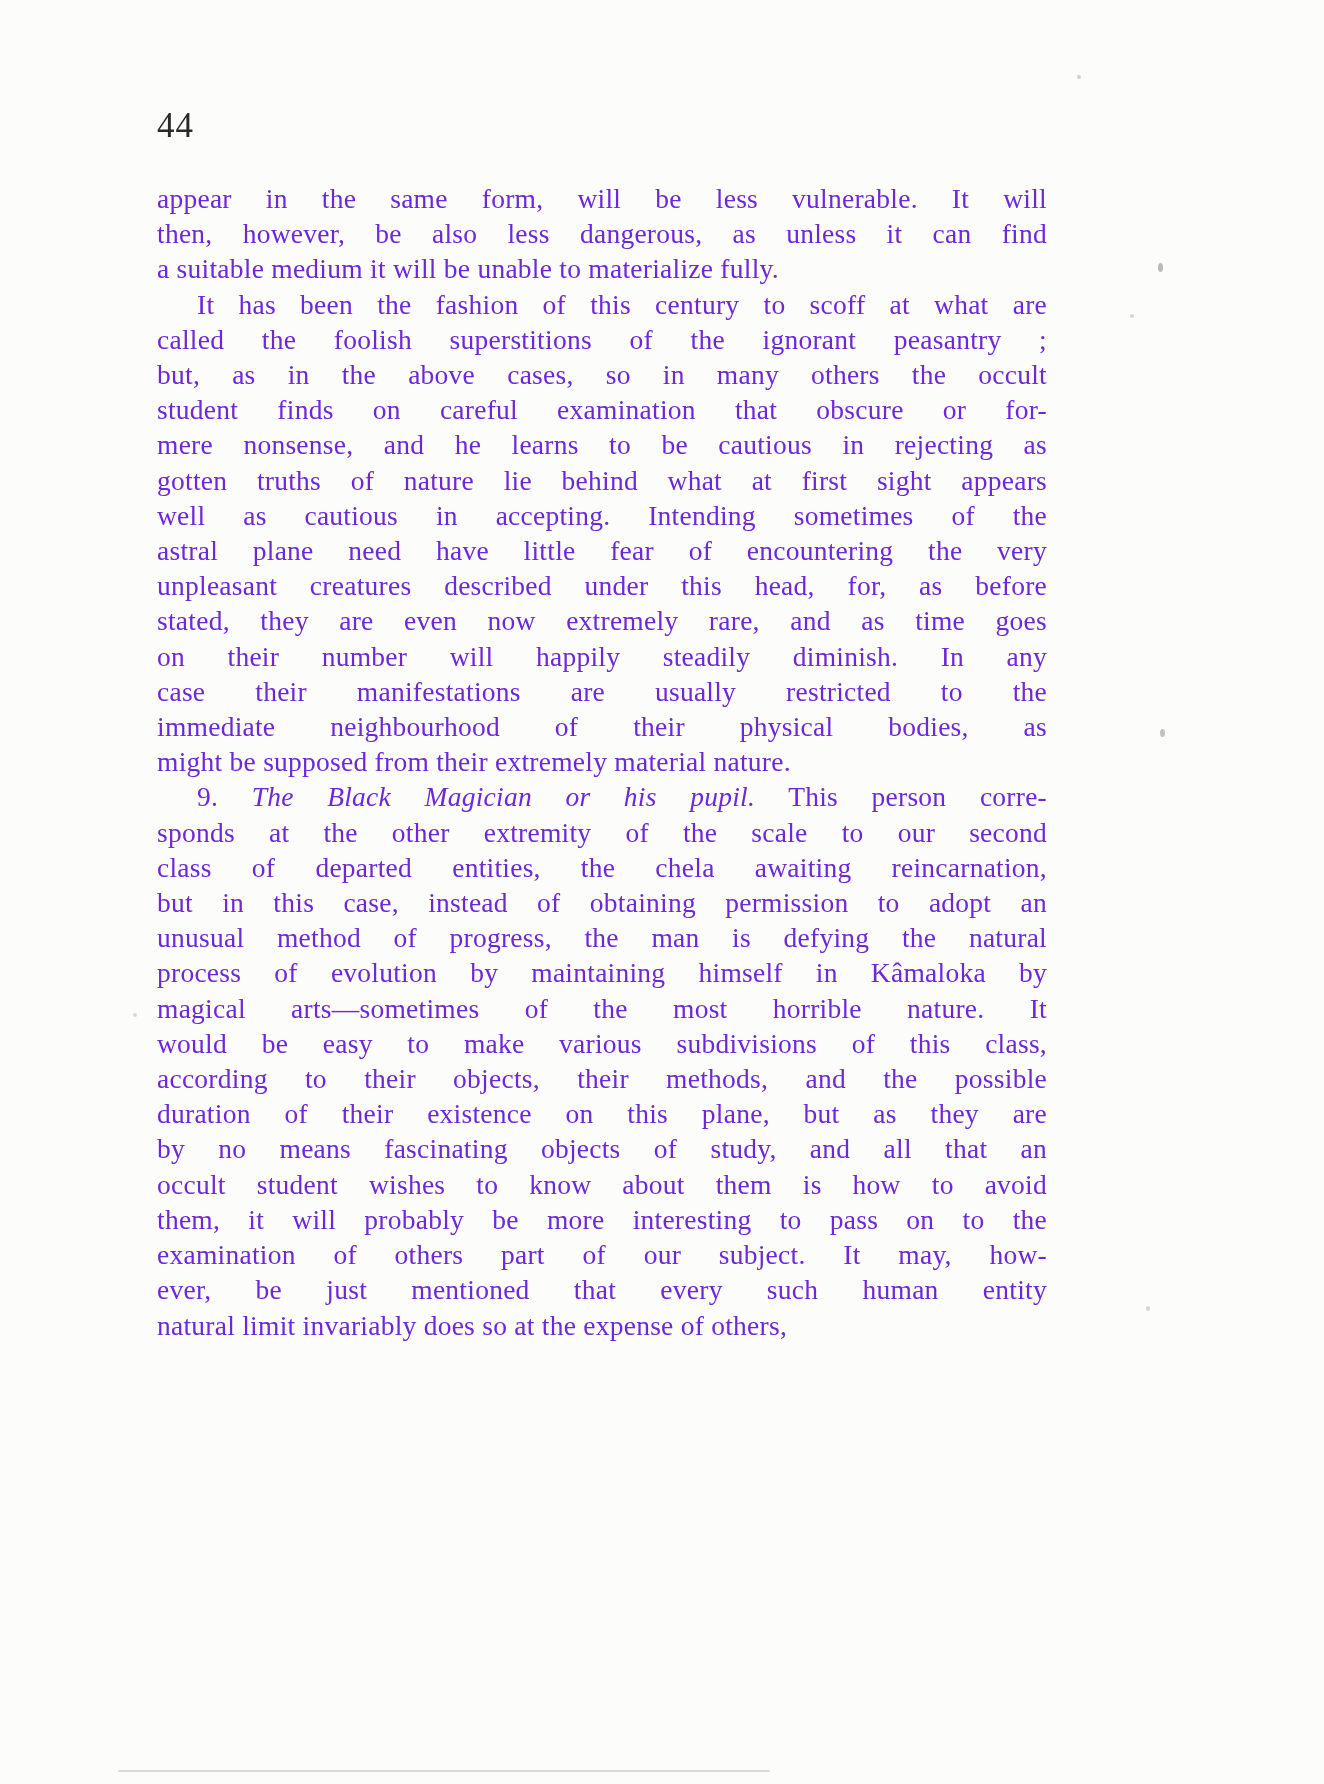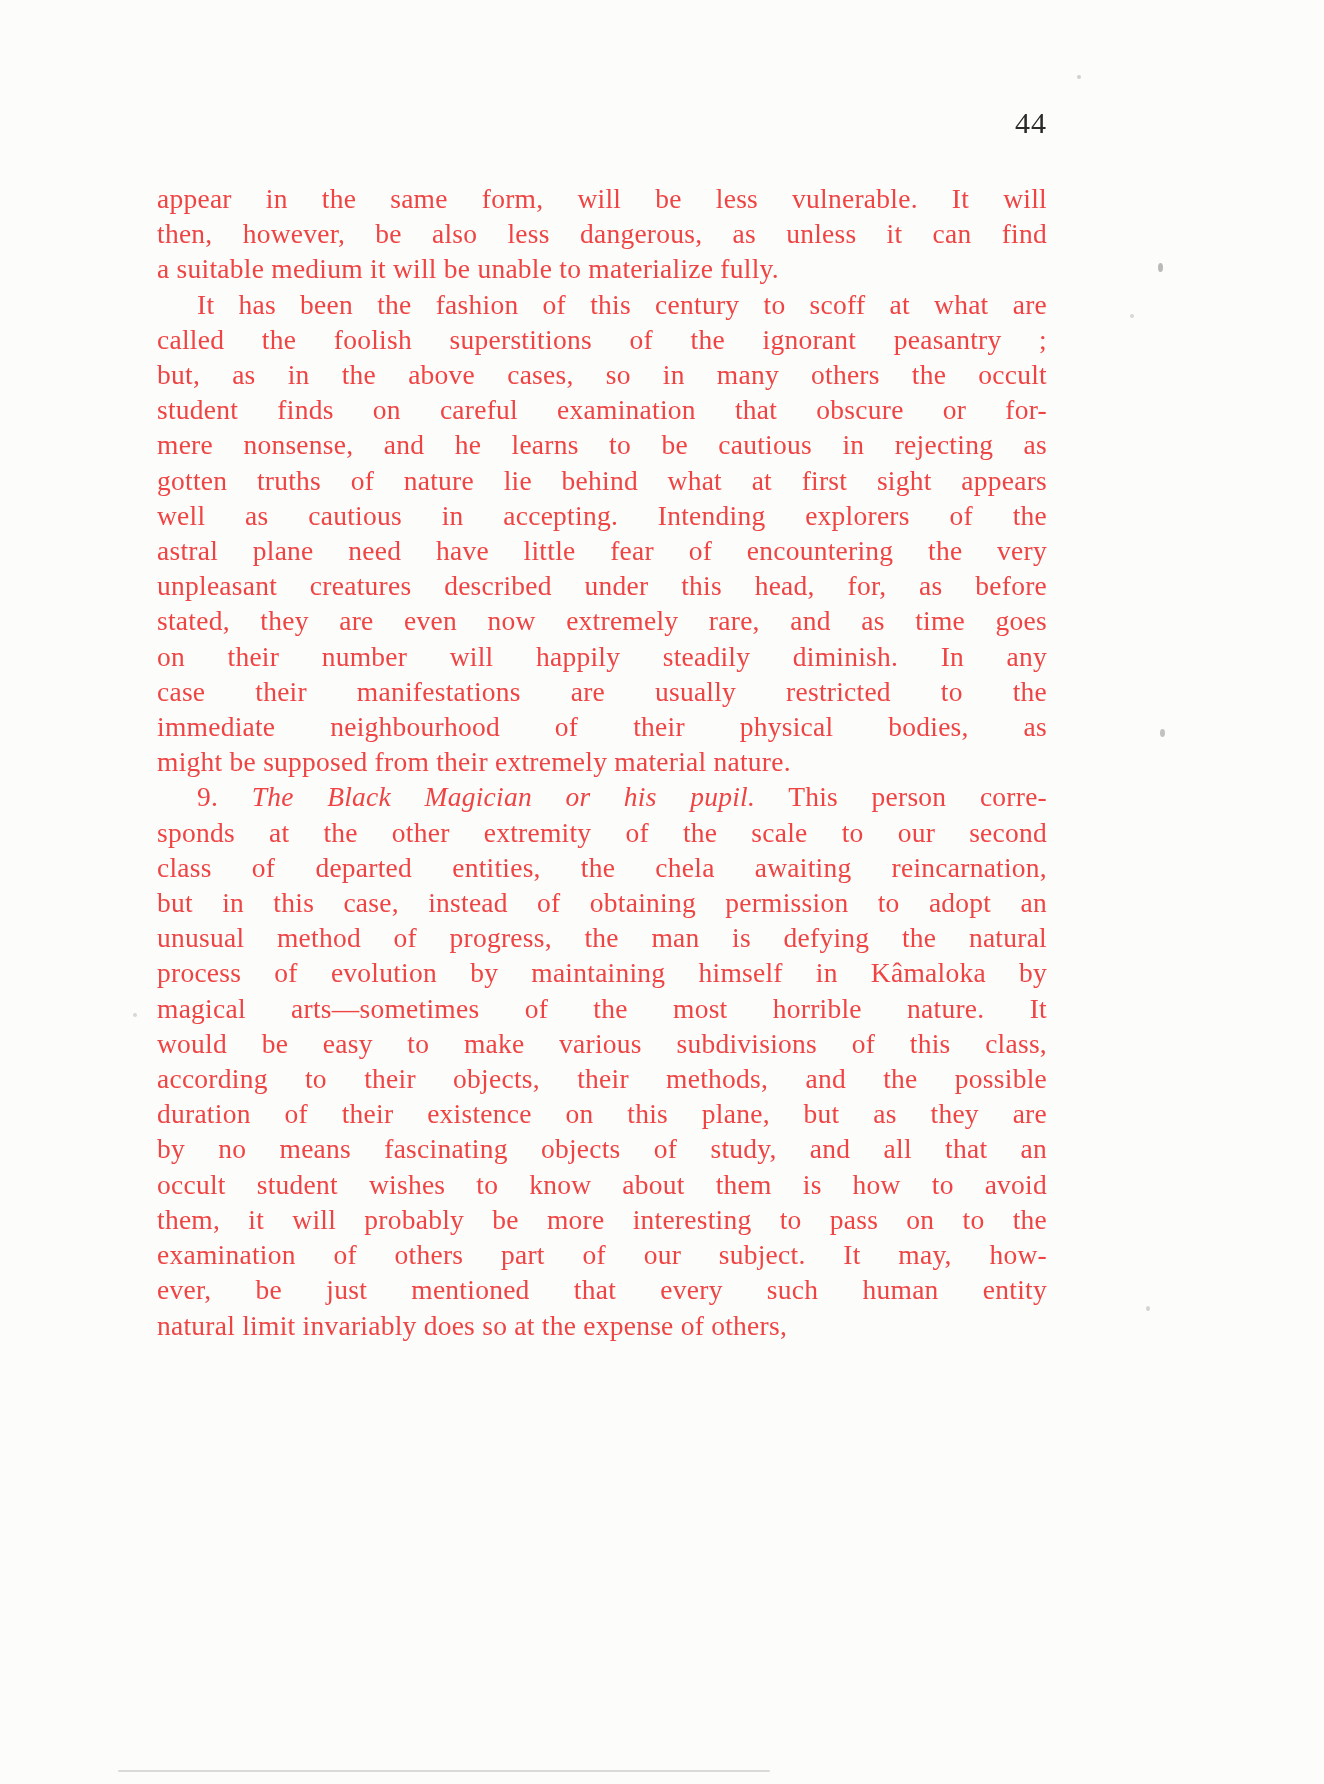--- a/index.html
+++ b/index.html
@@ -8,37 +8,37 @@
     background:#fcfcfa;
     font-family:"Liberation Serif","DejaVu Serif",serif;
     color:#222;
     position:relative;
     overflow:hidden;
   }
   .page { position:absolute; inset:0; background:#fcfcfa; }
   .page-number {
     position:absolute;
     top:106px; left:157px; width:890px;
-    text-align:right;
-    font-size:30px;
+    text-align:left;
+    font-size:35px;
     letter-spacing:1px;
     color:#2a2a2a;
   }
   .text-block {
     position:absolute;
     top:181px; left:157px; width:890px;
   }
   .line {
     font-size:27.5px;
     line-height:35.2px;
     letter-spacing:0.25px;
     text-align:justify;
     text-align-last:justify;
     white-space:normal;
-    color:#ef4444;
+    color:#6d28d9;
   }
   .line.last { text-align-last:left; }
   .paragraph.indent .line:first-child { text-indent:40px; }
   .italic { font-style:italic; }
   .speck {
     position:absolute;
     background:#6b6b6b;
     border-radius:50%;
   }
   .bottom-edge {
@@ -58,21 +58,21 @@
         <div class="line"><span>then, however, be also less dangerous, as unless it can find</span></div>
         <div class="line last"><span>a suitable medium it will be unable to materialize fully.</span></div>
       </div>
       <div class="paragraph indent">
         <div class="line"><span>It has been the fashion of this century to scoff at what are</span></div>
         <div class="line"><span>called the foolish superstitions of the ignorant peasantry ;</span></div>
         <div class="line"><span>but, as in the above cases, so in many others the occult</span></div>
         <div class="line"><span>student finds on careful examination that obscure or for-</span></div>
         <div class="line"><span>mere nonsense, and he learns to be cautious in rejecting as</span></div>
         <div class="line"><span>gotten truths of nature lie behind what at first sight appears</span></div>
-        <div class="line"><span>well as cautious in accepting.  Intending explorers of the</span></div>
+        <div class="line"><span>well as cautious in accepting.  Intending sometimes of the</span></div>
         <div class="line"><span>astral plane need have little fear of encountering the very</span></div>
         <div class="line"><span>unpleasant creatures described under this head, for, as before</span></div>
         <div class="line"><span>stated, they are even now extremely rare, and as time goes</span></div>
         <div class="line"><span>on their number will happily steadily diminish.  In any</span></div>
         <div class="line"><span>case their manifestations are usually restricted to the</span></div>
         <div class="line"><span>immediate neighbourhood of their physical bodies, as</span></div>
         <div class="line last"><span>might be supposed from their extremely material nature.</span></div>
       </div>
       <div class="paragraph indent">
         <div class="line"><span>9.  </span><span class="italic">The Black Magician or his pupil.</span><span>  This person corre-</span></div>

